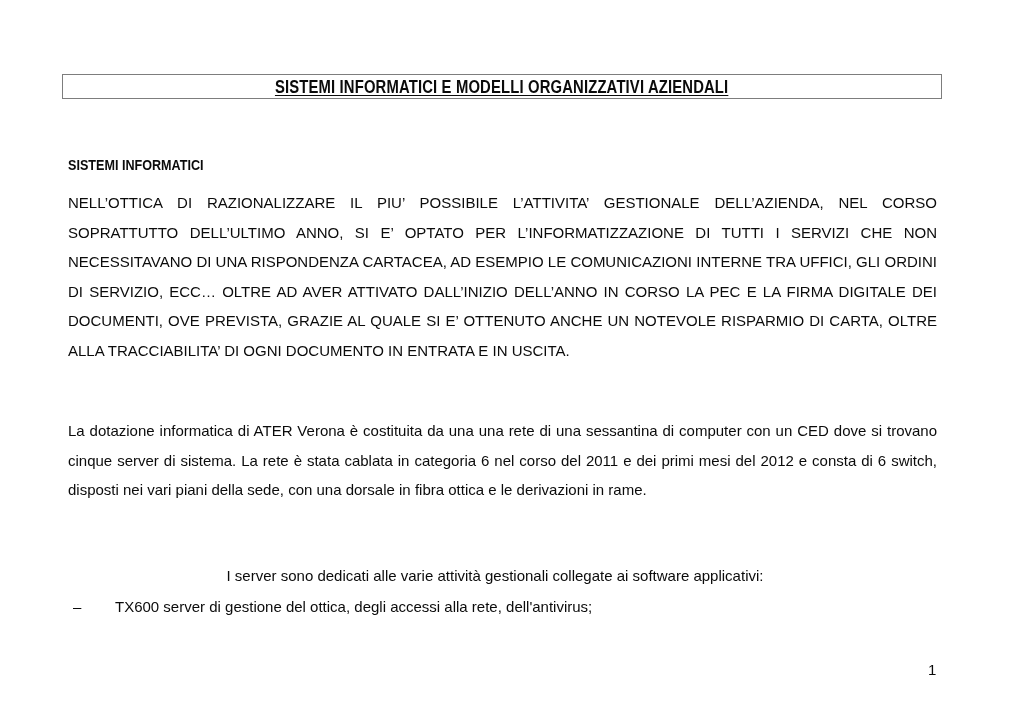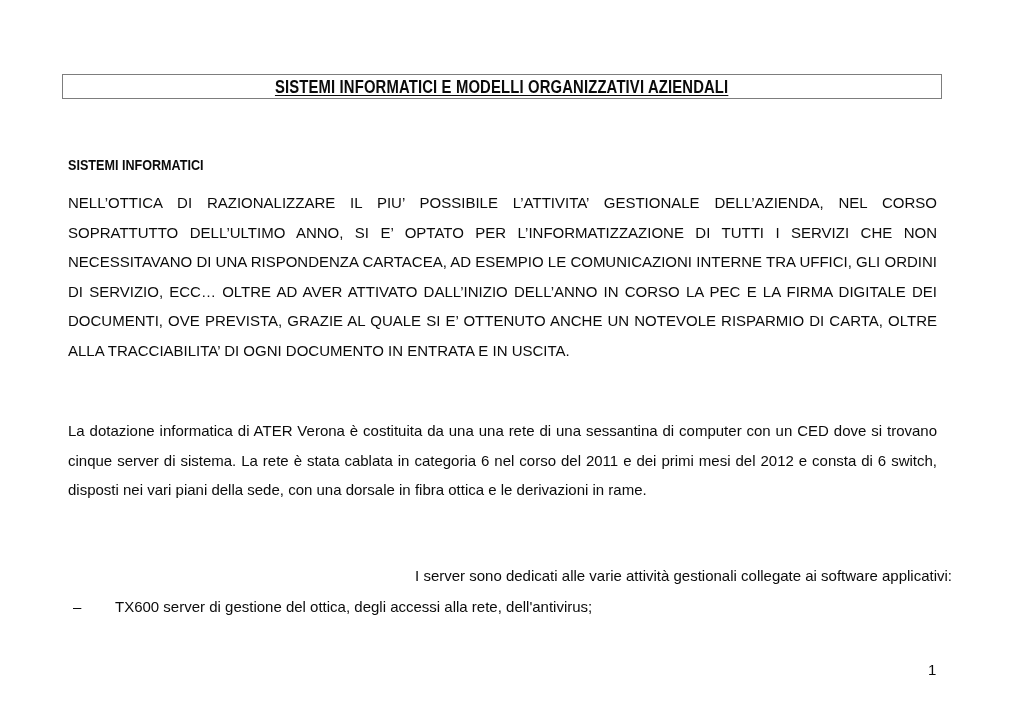--- a/index.html
+++ b/index.html
@@ -62,24 +62,24 @@
     text-justify: inter-word;
   }
   .para-caps {
     top: 188px;
   }
   .para-body {
     top: 416px;
   }
   .para-intro {
     top: 566px;
-    left: 88px;
+    left: 63px;
     width: 864px;
     line-height: 19px;
-    text-align: right;
+    text-align: center;
   }
   .list-item {
     position: absolute;
     left: 73px;
     top: 597px;
     width: 864px;
     display: flex;
     font-size: 15px;
     line-height: 19px;
   }

